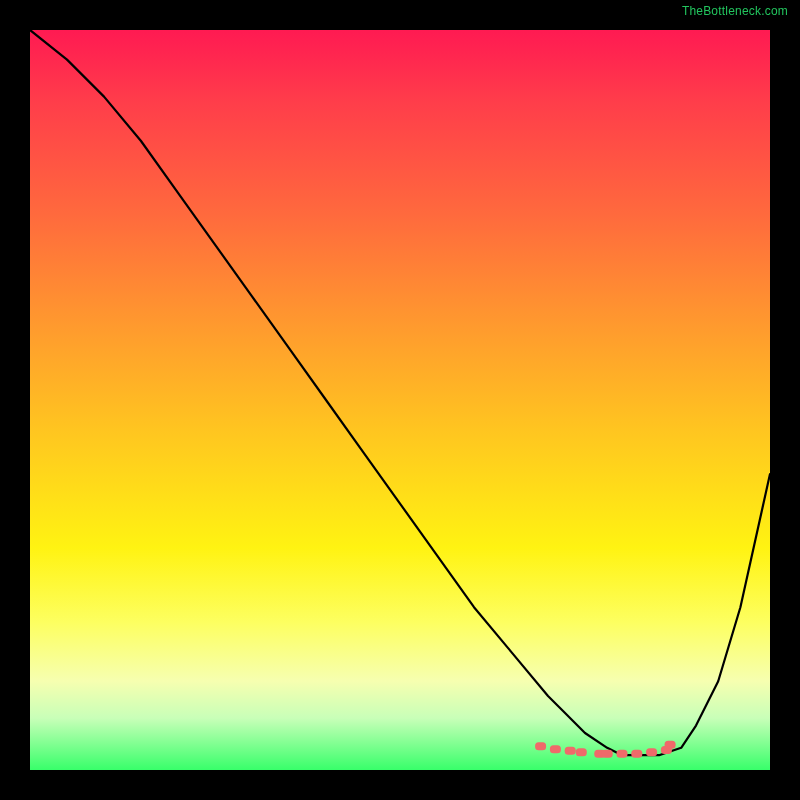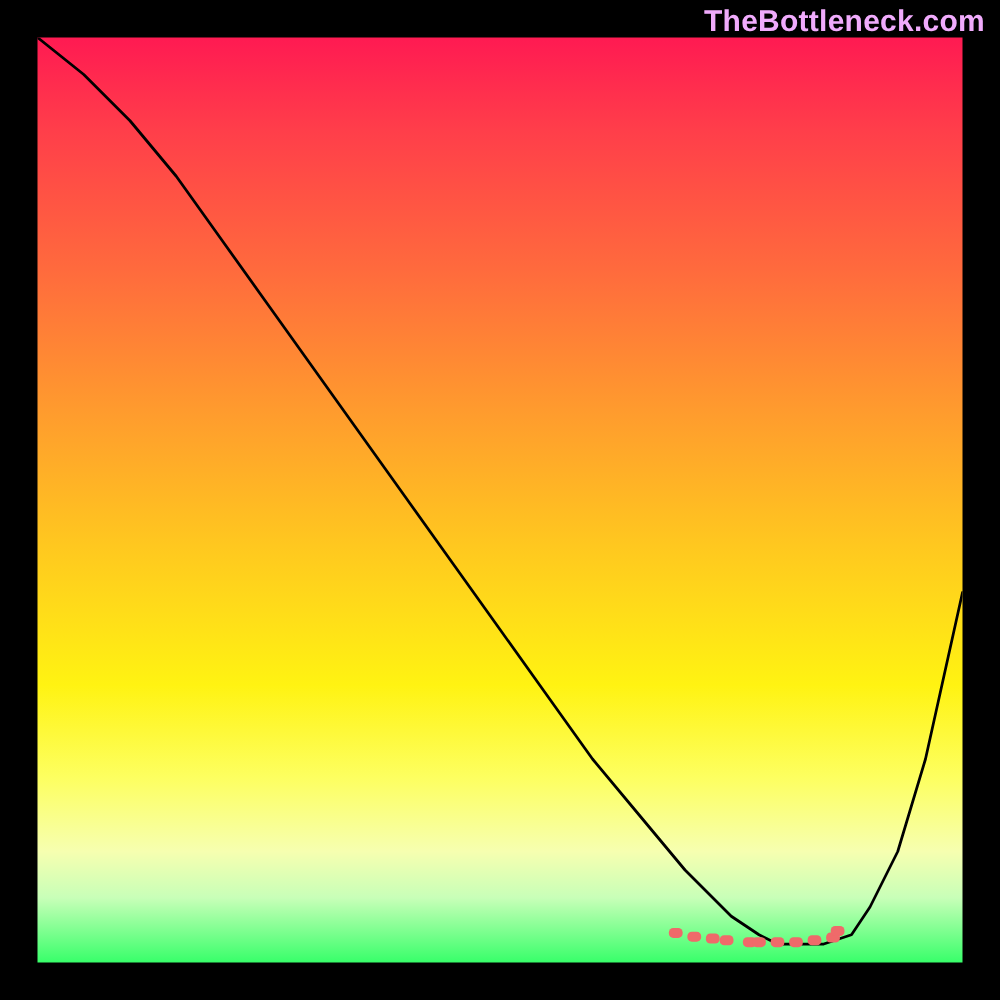--- a/index.html
+++ b/index.html
@@ -7,24 +7,24 @@
   .frame {
     width: 800px;
     height: 800px;
     background: #000;
     position: relative;
   }
   .watermark {
     position: absolute;
     top: 4px;
     right: 12px;
-    color: #f0abfc;
+    color: #22c55e;
     font-family: Arial, Helvetica, sans-serif;
-    font-size: 24px;
-    font-weight: 700;
+    font-size: 12px;
+    font-weight: 400;
     letter-spacing: 0.2px;
     z-index: 5;
   }
   .plot {
     position: absolute;
     left: 30px;
     top: 30px;
     width: 740px;
     height: 740px;
   }

